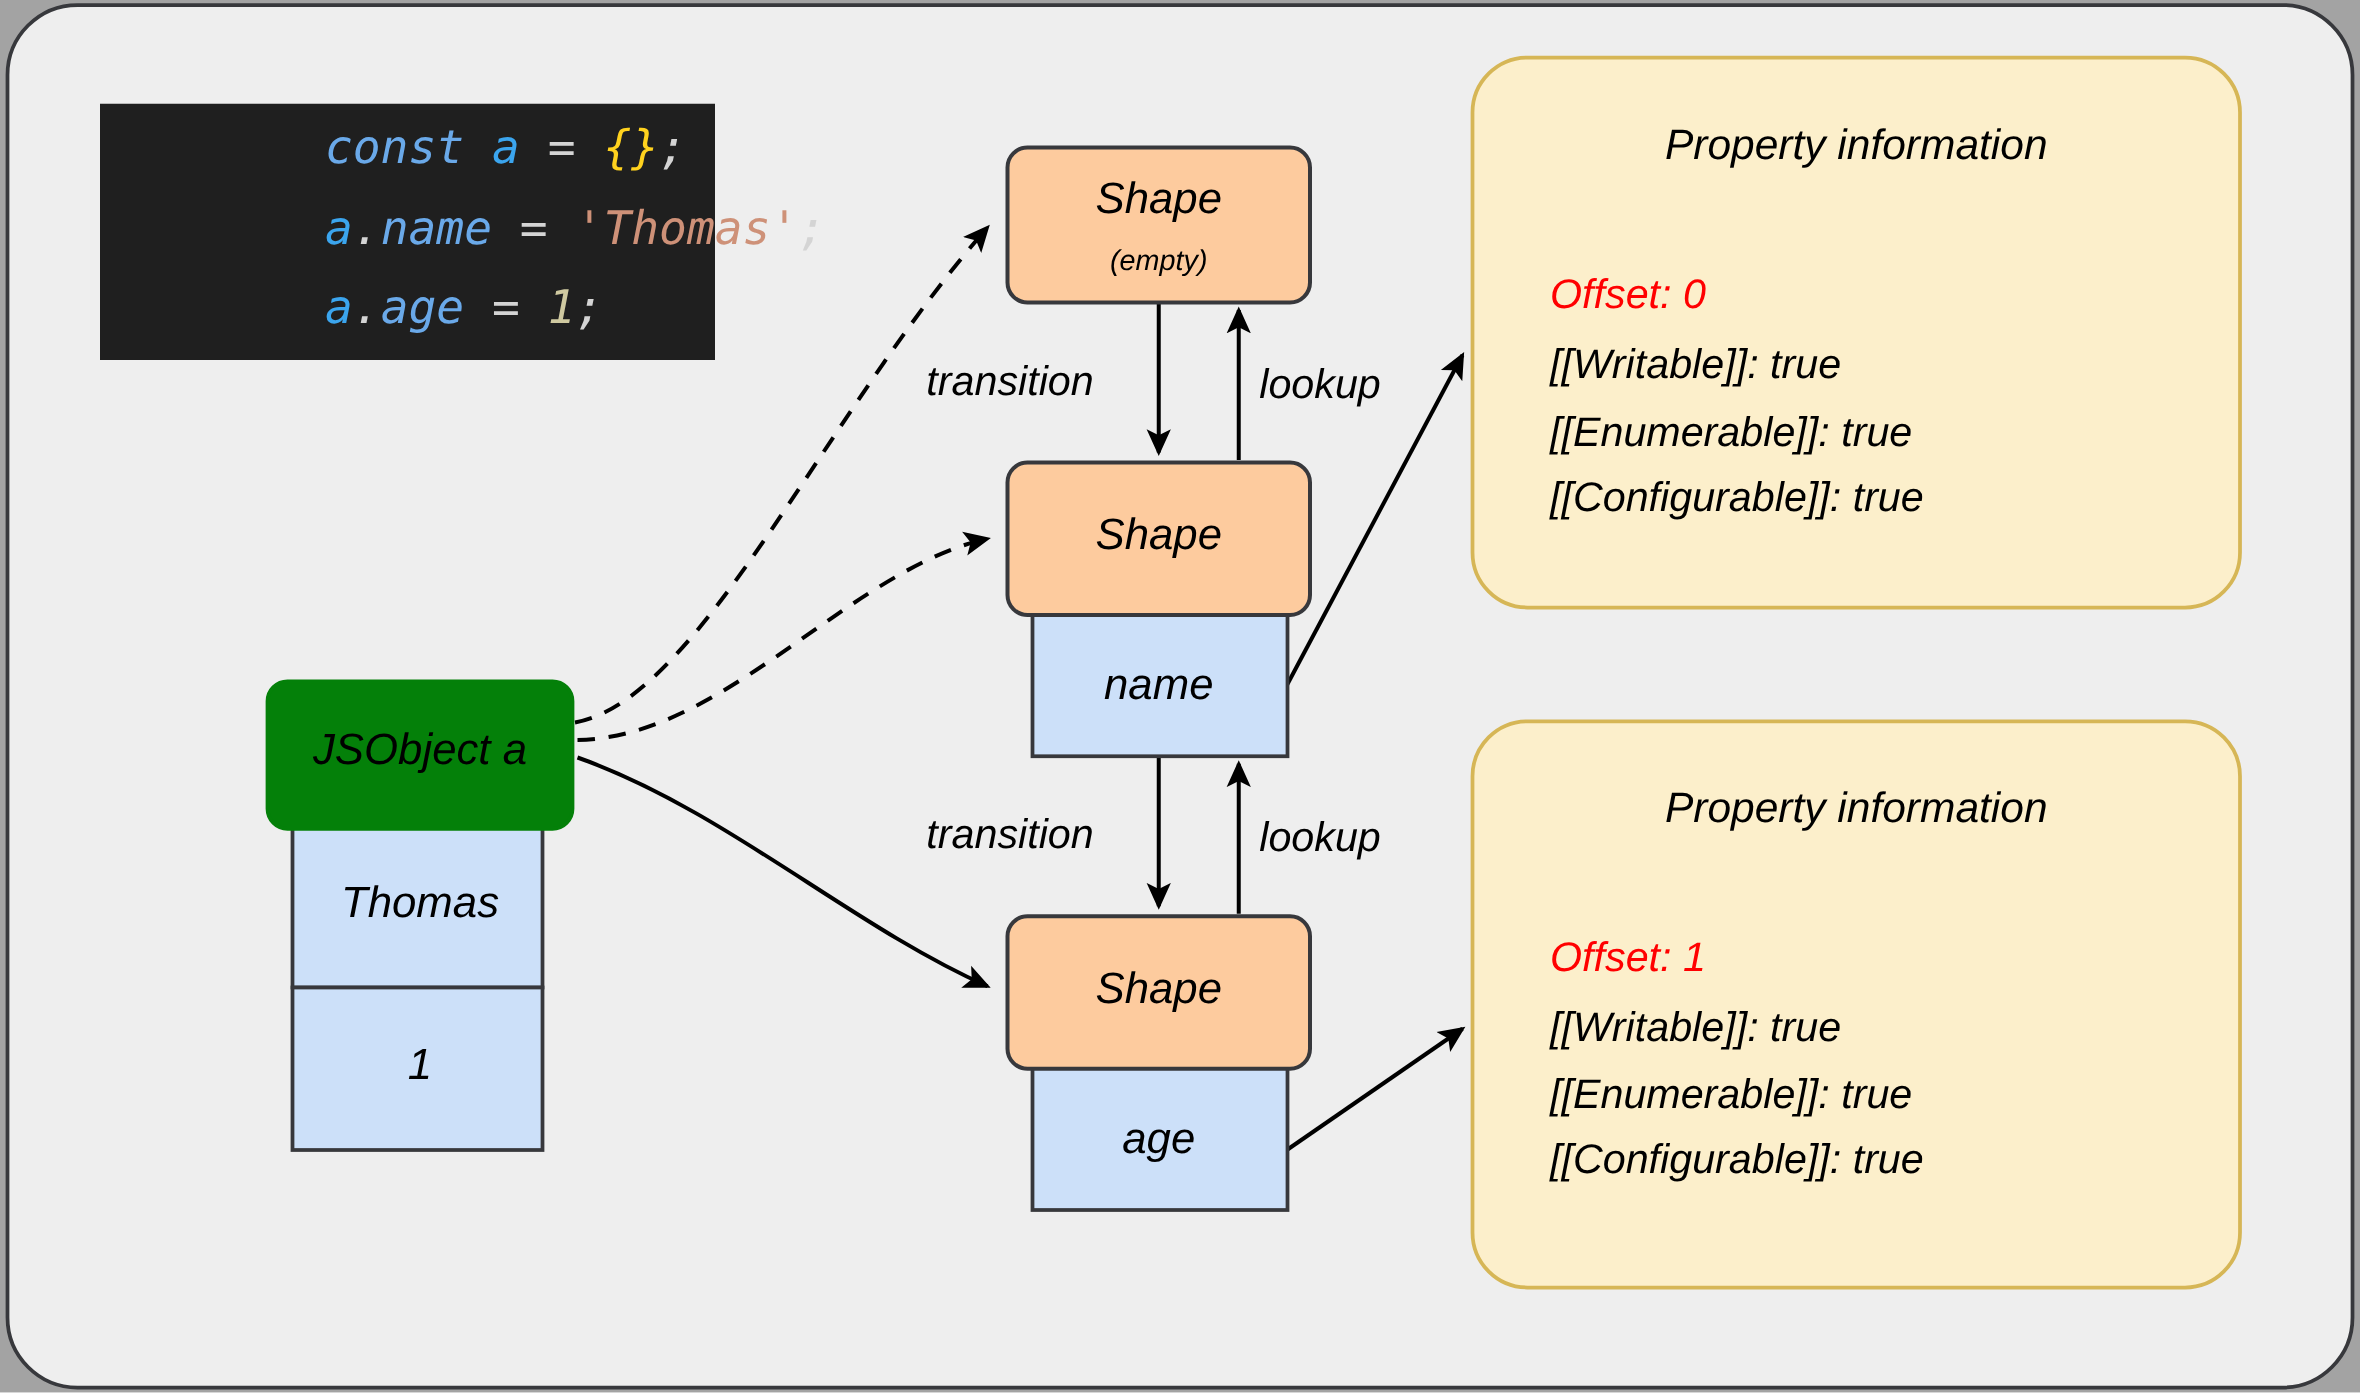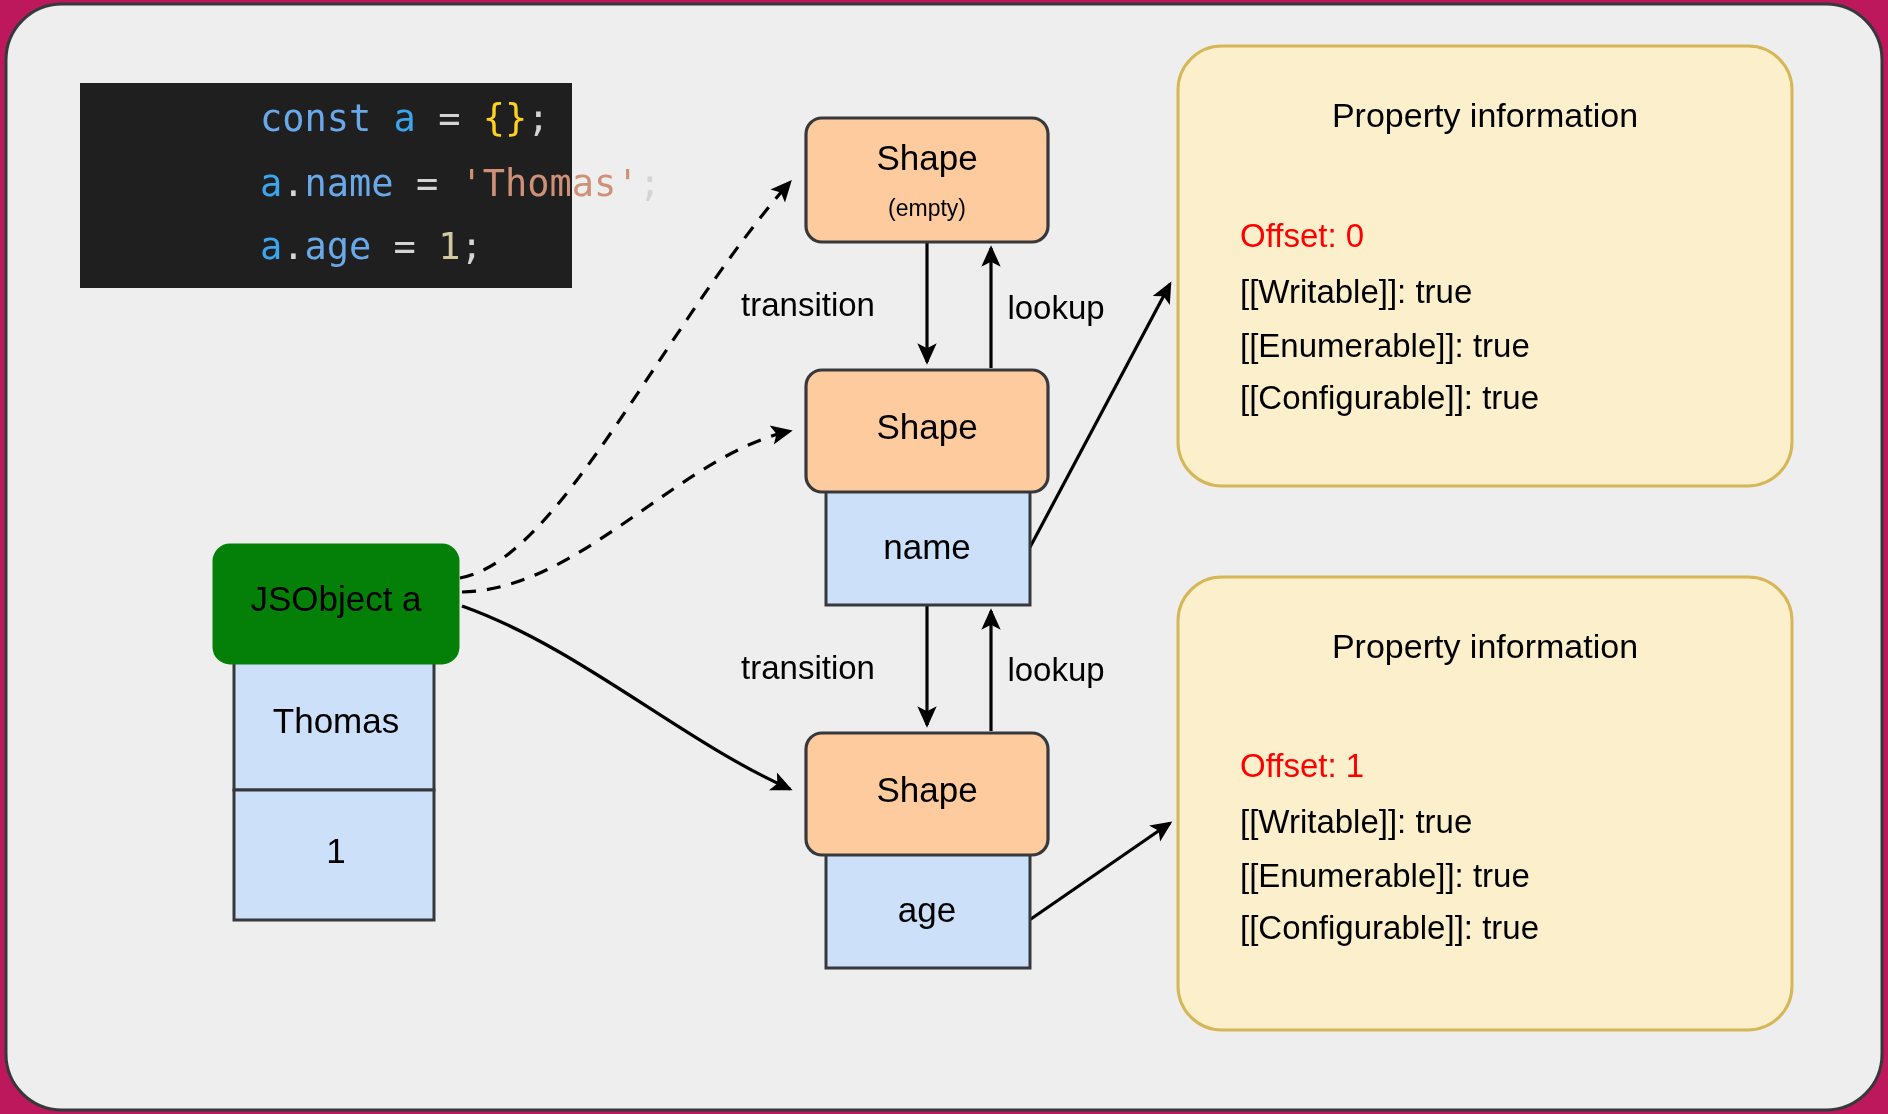--- a/index.html
+++ b/index.html
@@ -4,23 +4,24 @@
 <style>
   html, body {
     margin: 0;
     padding: 0;
     background: #ffffff;
   }
   #stage {
     position: relative;
     width: 1888px;
     height: 1114px;
-    background: #be185d;
+    background: #a3a3a3;
     font-family: "Liberation Sans", sans-serif;
     overflow: hidden;
+    font-style: italic;
   }
   #diagram-svg {
     position: absolute;
     left: 0;
     top: 0;
     width: 1888px;
     height: 1114px;
   }
   .node-text {
     font-family: "Liberation Sans", sans-serif;

